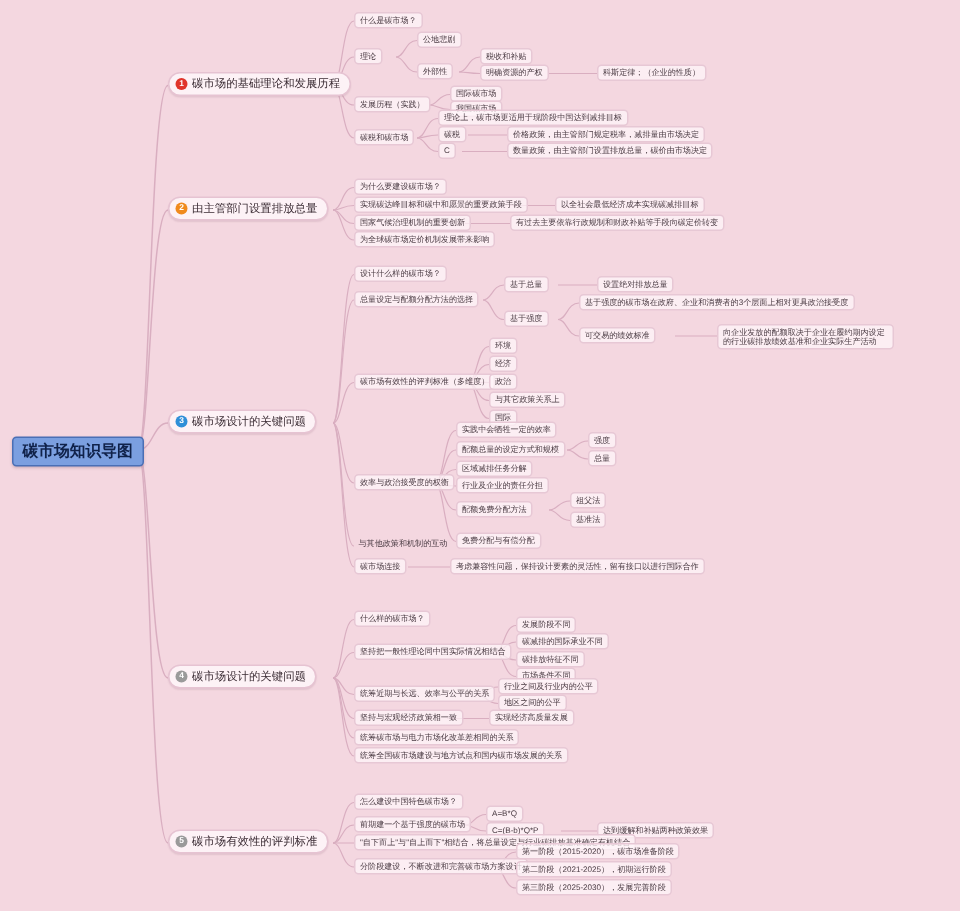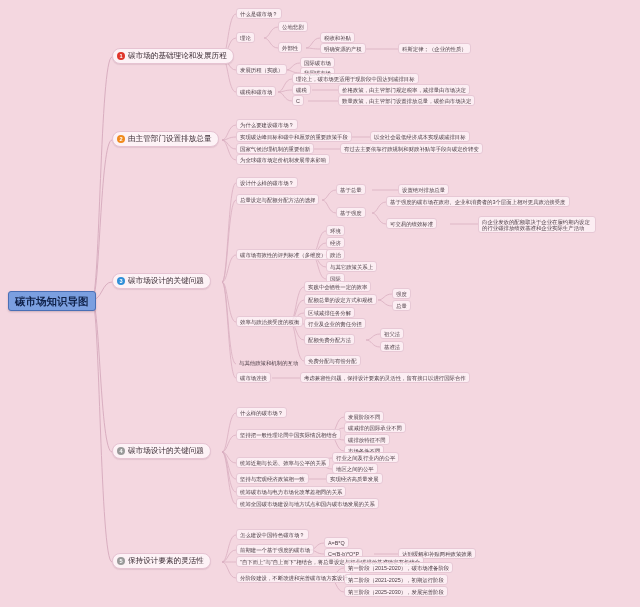--- a/index.html
+++ b/index.html
@@ -252,21 +252,21 @@
   <div class="node n-sub" style="left:236px;top:457px;">统筹近期与长远、效率与公平的关系</div>
   <div class="node n-sub" style="left:332px;top:452px;">行业之间及行业内的公平</div>
   <div class="node n-sub" style="left:332px;top:463px;">地区之间的公平</div>
   <div class="node n-sub" style="left:236px;top:473px;">坚持与宏观经济政策相一致</div>
   <div class="node n-sub" style="left:326px;top:473px;">实现经济高质量发展</div>
   <div class="node n-sub" style="left:236px;top:486px;">统筹碳市场与电力市场化改革差相同的关系</div>
   <div class="node n-sub" style="left:236px;top:498px;">统筹全国碳市场建设与地方试点和国内碳市场发展的关系</div>
 
   <div class="node n-main" style="left:112px;top:553px;">
     <span class="badge" style="background:#9a9a9a">5</span>
-    <span>保持设计要素的灵活性</span>
+    <span>碳市场有效性的评判标准</span>
   </div>
   <div class="node n-sub" style="left:236px;top:529px;">怎么建设中国特色碳市场？</div>
   <div class="node n-sub" style="left:236px;top:544px;">前期建一个基于强度的碳市场</div>
   <div class="node n-sub" style="left:324px;top:537px;">A=B*Q</div>
   <div class="node n-sub" style="left:324px;top:548px;">C=(B-b)*Q*P</div>
   <div class="node n-sub" style="left:398px;top:548px;">达到缓解和补贴两种政策效果</div>
   <div class="node n-sub" style="left:236px;top:556px;">"自下而上"与"自上而下"相结合，将总量设定与行业碳排放基准确定有机结合</div>
   <div class="node n-sub" style="left:236px;top:572px;">分阶段建设，不断改进和完善碳市场方案设计</div>
   <div class="node n-sub" style="left:344px;top:562px;">第一阶段（2015-2020），碳市场准备阶段</div>
   <div class="node n-sub" style="left:344px;top:574px;">第二阶段（2021-2025），初期运行阶段</div>

